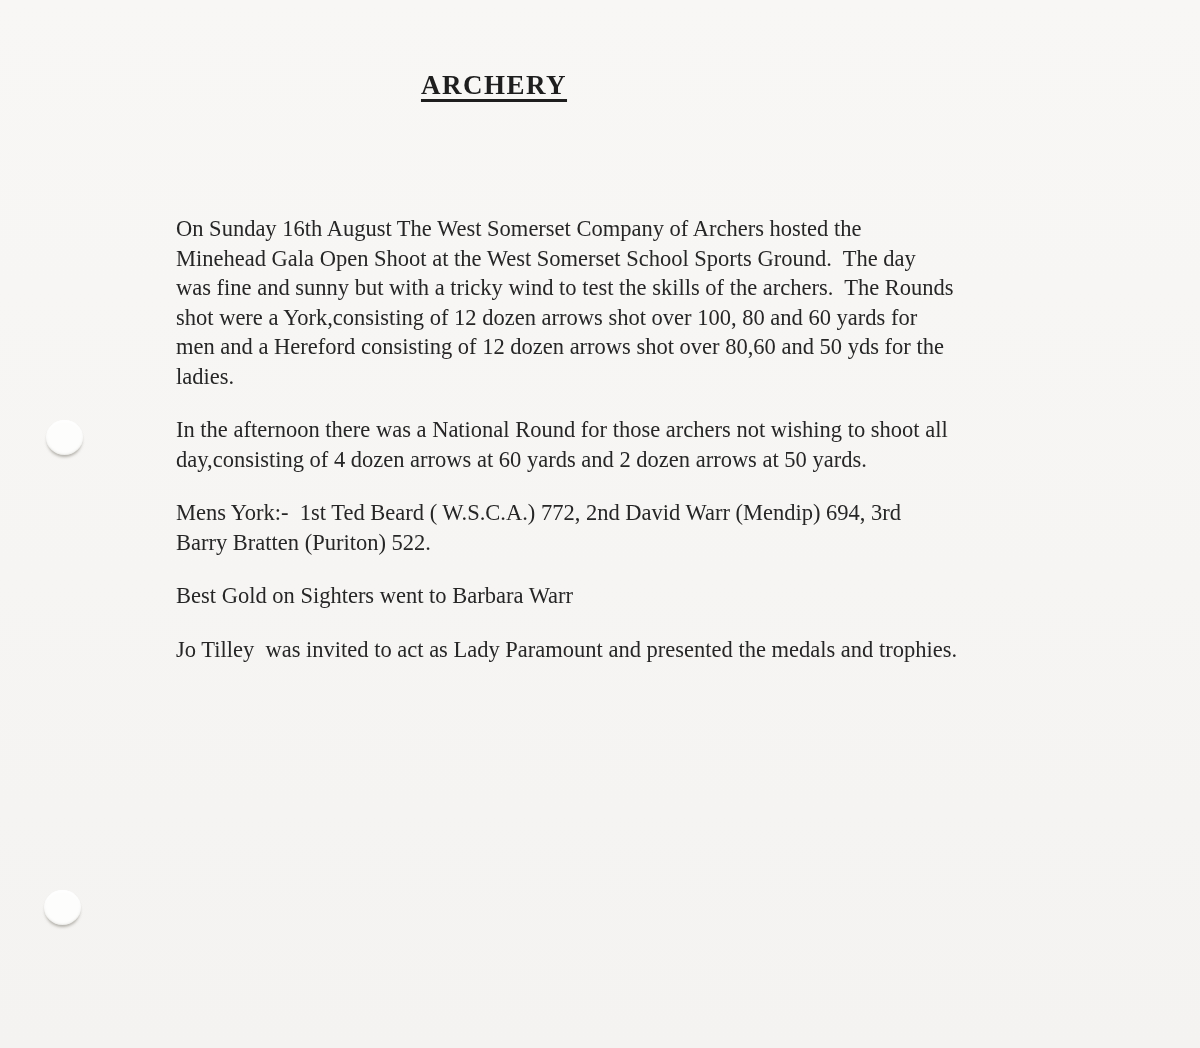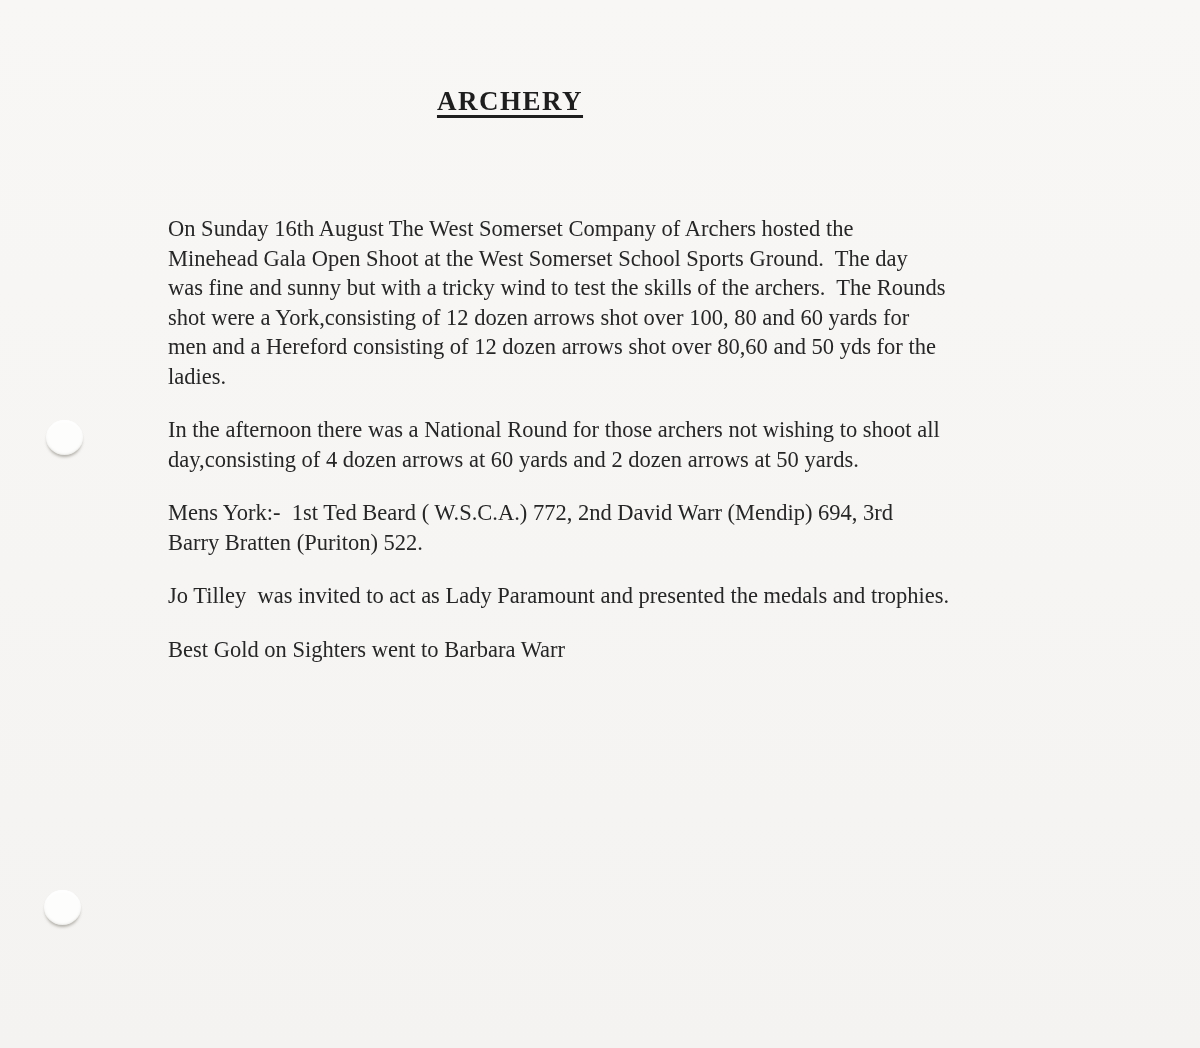--- a/index.html
+++ b/index.html
@@ -18,41 +18,41 @@
   .page {
     position: absolute;
     inset: 0;
     background: linear-gradient(180deg, #f8f7f5 0%, #f6f5f3 55%, #f4f3f1 100%);
   }
   .doc-title {
     position: absolute;
     top: 70px;
     left: 0;
     width: 988px;
-    margin: 16px;
+    margin: 0;
     text-align: center;
     font-size: 27px;
     font-weight: bold;
     letter-spacing: 1.5px;
     color: #1e1e1e;
     text-decoration: underline;
     text-decoration-thickness: 2.5px;
     text-underline-offset: 5px;
   }
   .body-text {
     position: absolute;
     left: 168px;
     top: 214px;
     width: 900px;
     font-size: 22.5px;
     line-height: 29.5px;
     color: #262626;
   }
   .para {
-    margin: 0 0 24px 0;
+    margin: 0 0 24px 8px;
     white-space: pre-wrap; 
   }
   .hole {
     position: absolute;
     width: 37px;
     height: 35px;
     border-radius: 50%;
     background: #fdfdfc;
     box-shadow: 0 3px 3px -1px rgba(145, 142, 132, 0.65),
                 inset 0 2px 3px rgba(255, 255, 255, 0.9),
@@ -75,17 +75,17 @@
     <p class="para">On Sunday 16th August The West Somerset Company of Archers hosted the
 Minehead Gala Open Shoot at the West Somerset School Sports Ground.  The day
 was fine and sunny but with a tricky wind to test the skills of the archers.  The Rounds
 shot were a York,consisting of 12 dozen arrows shot over 100, 80 and 60 yards for
 men and a Hereford consisting of 12 dozen arrows shot over 80,60 and 50 yds for the
 ladies.</p>
     <p class="para">In the afternoon there was a National Round for those archers not wishing to shoot all
 day,consisting of 4 dozen arrows at 60 yards and 2 dozen arrows at 50 yards.</p>
     <p class="para">Mens York:-  1st Ted Beard ( W.S.C.A.) 772, 2nd David Warr (Mendip) 694, 3rd
 Barry Bratten (Puriton) 522.</p>
+    <p class="para">Best Gold on Sighters went to Barbara Warr</p>
     <p class="para">Jo Tilley  was invited to act as Lady Paramount and presented the medals and trophies.</p>
-    <p class="para">Best Gold on Sighters went to Barbara Warr</p>
   </div>
 
 </div>
 
 </body></html>

